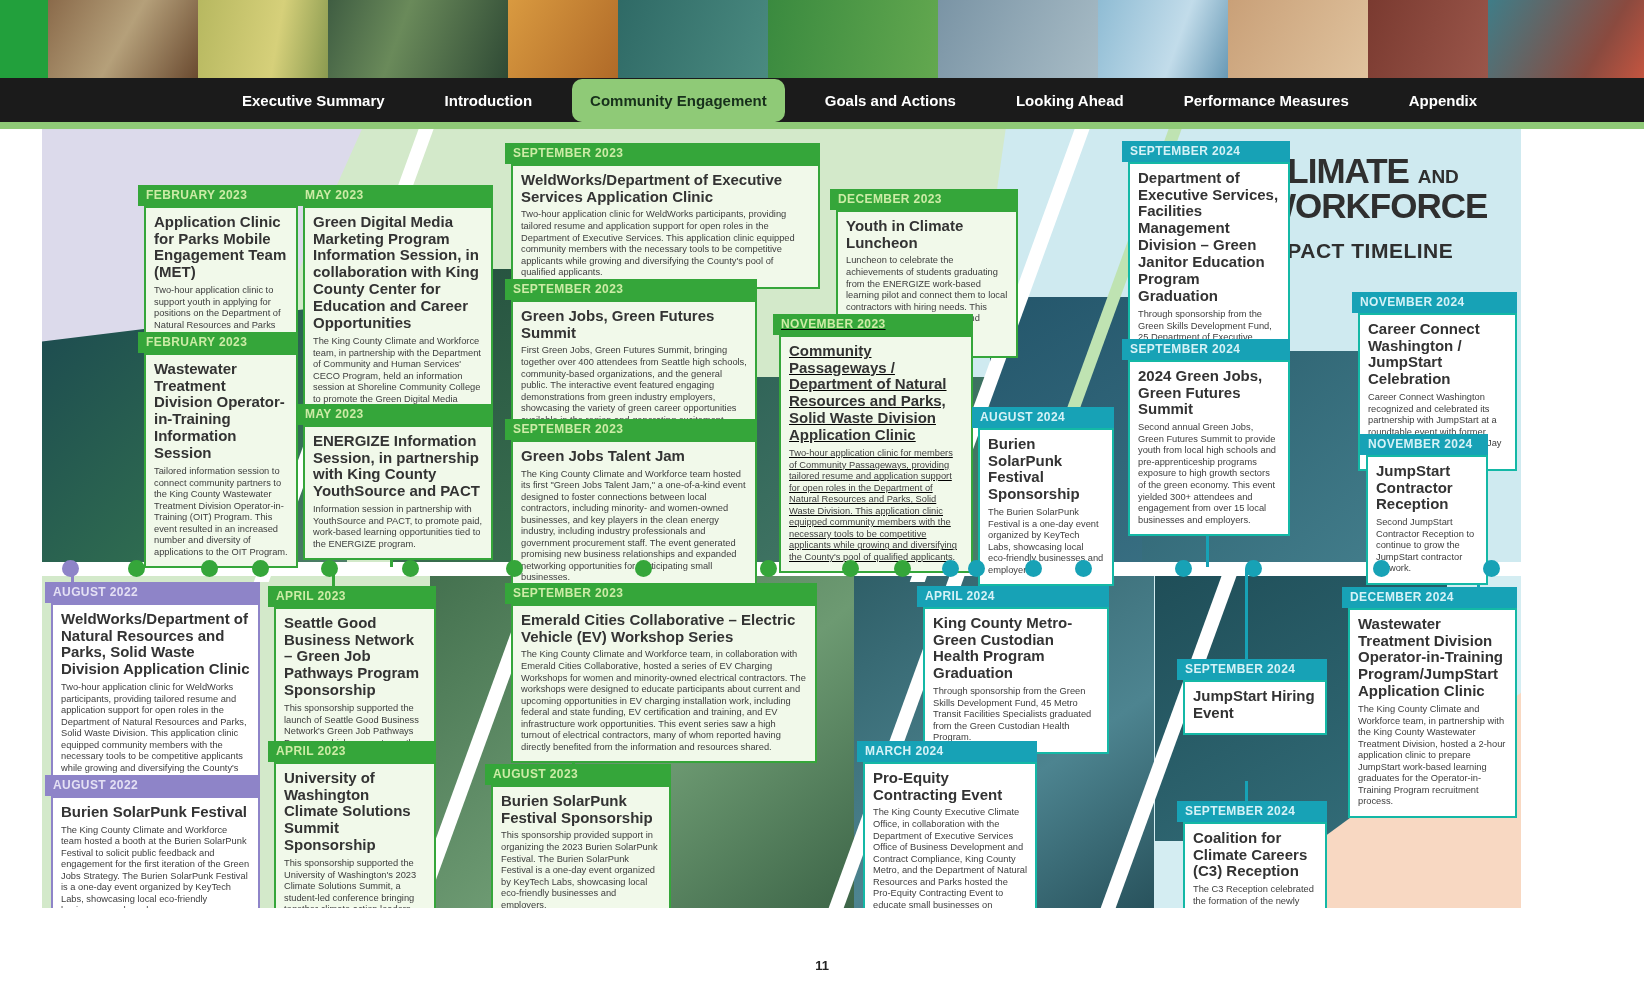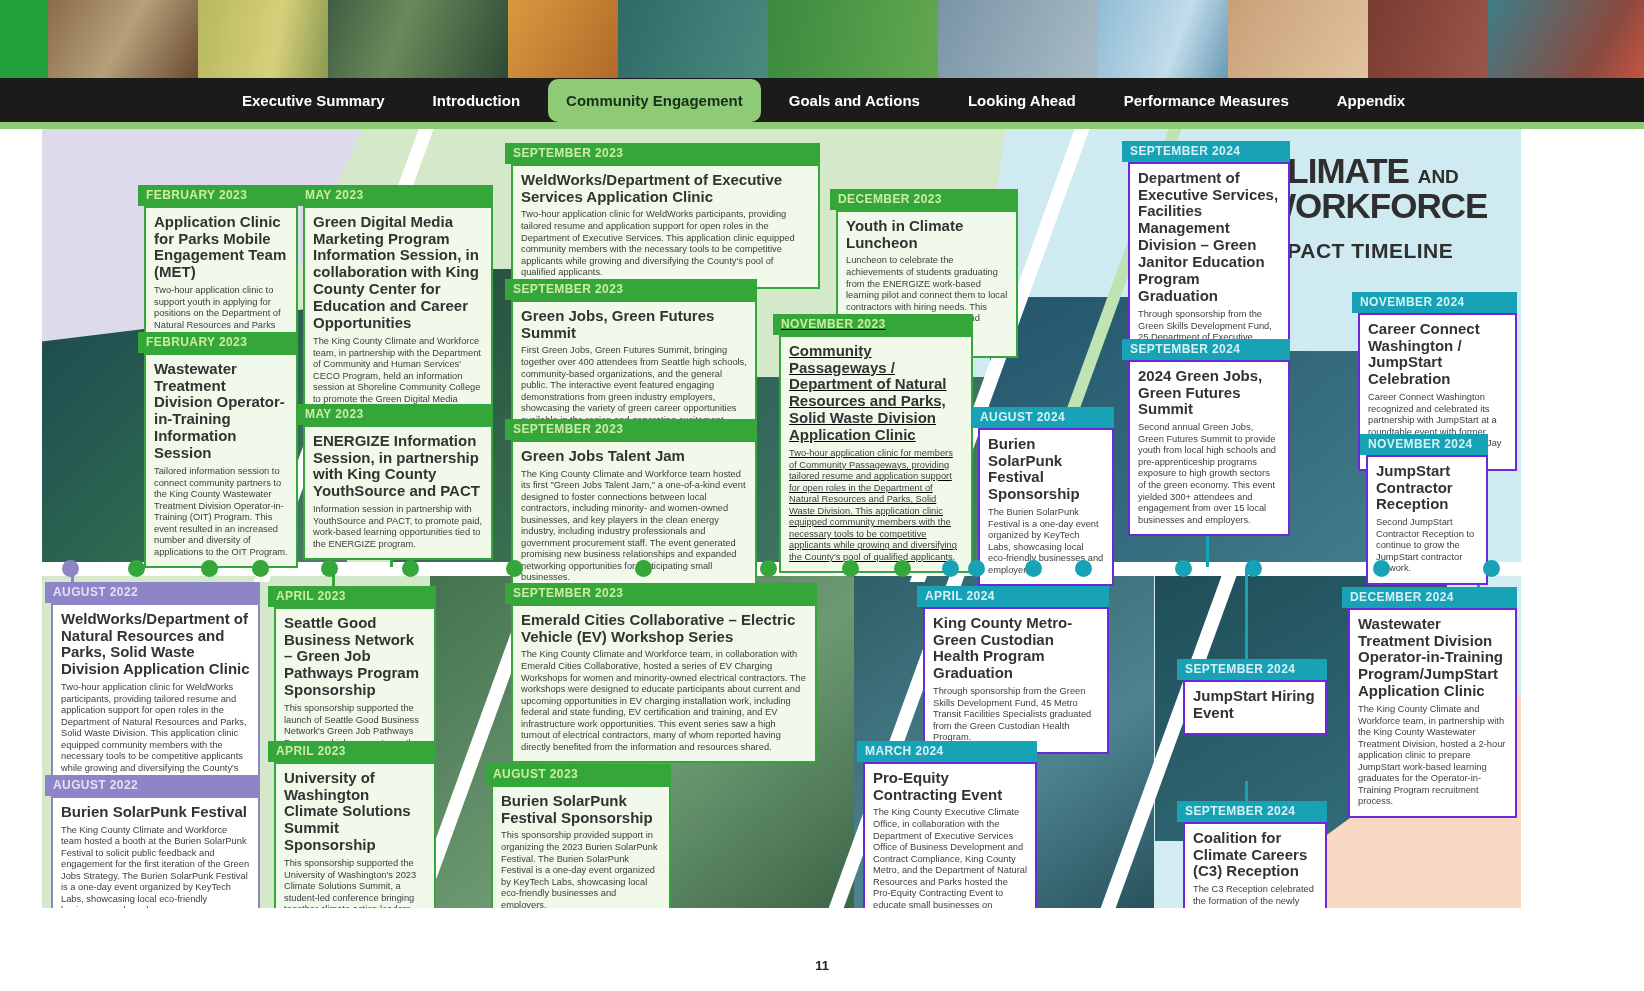--- a/index.html
+++ b/index.html
@@ -4,21 +4,21 @@
 <style>
   html,body{margin:0;padding:0;background:#ffffff;}
   .page{position:relative;width:1644px;height:991px;overflow:hidden;background:#ffffff;
         font-family:"Liberation Sans",sans-serif;}
   
   .strip{position:absolute;left:0;top:0;width:1644px;height:78px;display:flex;}
   .strip div{height:78px;}
   
   .nav{position:absolute;left:0;top:78px;width:1644px;height:44px;background:#1b1b1b;
        display:flex;align-items:center;}
-  .nav .tabs{display:flex;align-items:center;margin-left:218px;gap:0;}
+  .nav .tabs{display:flex;align-items:center;margin-left:218px;gap:12px;}
   .tab{color:#ffffff;font-weight:bold;font-size:15px;padding:12px 24px;white-space:nowrap;cursor:pointer;}
   .tab.active{background:#8fca77;color:#17301b;border-radius:10px;padding:13px 18px;margin:0 4px;}
   .greenbar{position:absolute;left:0;top:122px;width:1644px;height:7px;background:#8fca77;}
   
   .main{position:absolute;left:42px;top:129px;width:1479px;height:779px;overflow:hidden;background:#d3e9ca;}
   .bgs{position:absolute;}
   .z1{z-index:1;} .z2{z-index:2;} .z3{z-index:3;}
   .axis{position:absolute;left:0;top:433px;width:1479px;height:14px;background:#ffffff;z-index:4;}
   .dot{position:absolute;top:431px;width:17px;height:17px;border-radius:50%;z-index:6;}
   .dot.g{background:#35a63a;} .dot.p{background:#8e84c8;} .dot.t{background:#17a2b6;}
@@ -28,21 +28,21 @@
   .card{position:absolute;z-index:5;}
   .card .hd{font-weight:bold;font-size:12px;letter-spacing:.4px;padding:3px 8px 2px;line-height:1.3;}
   .card .bd{padding:6px 8px 8px;margin-left:6px;}
   .card .ttl{font-weight:bold;font-size:15px;line-height:1.13;color:#333333;margin-bottom:4px;}
   .card .txt{font-size:9.3px;line-height:1.24;color:#3d3d3d;}
   .card.green .hd{background:#35a63a;color:#cdeca6;}
   .card.green .bd{background:#f1f9ea;border:2px solid #35a63a;}
   .card.purple .hd{background:#8e84c8;color:#e4e0f4;}
   .card.purple .bd{background:#ffffff;border:2px solid #8e84c8;}
   .card.teal .hd{background:#17a2b6;color:#d6f2f7;}
-  .card.teal .bd{background:#ffffff;border:2px solid #6d28d9;}
+  .card.teal .bd{background:#ffffff;border:2px solid #14b8a6;}
   
   .big-title{position:absolute;right:8px;top:24px;width:250px;text-align:left;z-index:5;color:#2f2f2f;}
   .big-title .l1{font-size:35px;font-weight:bold;letter-spacing:-1px;line-height:1.0;}
   .big-title .and{font-size:19px;font-weight:bold;letter-spacing:0;}
   .big-title .l3{font-size:21px;font-weight:bold;letter-spacing:.5px;margin-top:16px;}
   .pageno{position:absolute;left:0;top:958px;width:1644px;text-align:center;
           font-size:13px;font-weight:bold;color:#222222;}
 </style>
 </head>
 <body>

